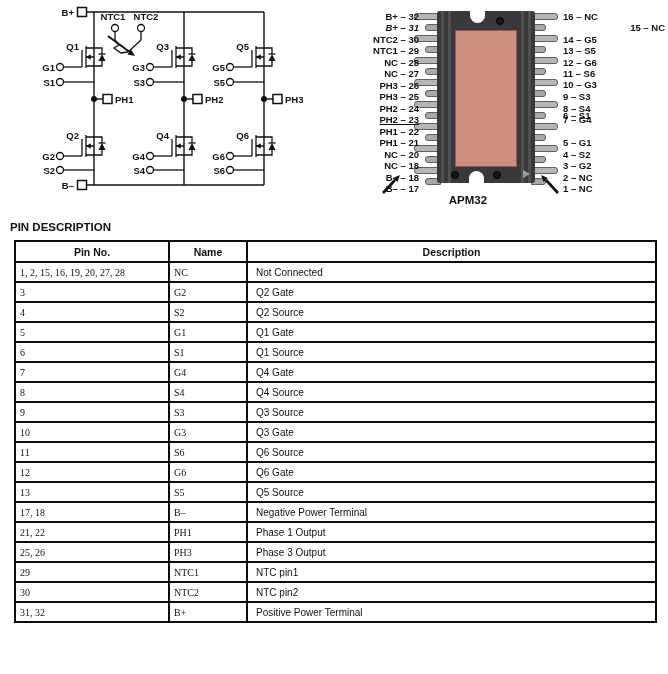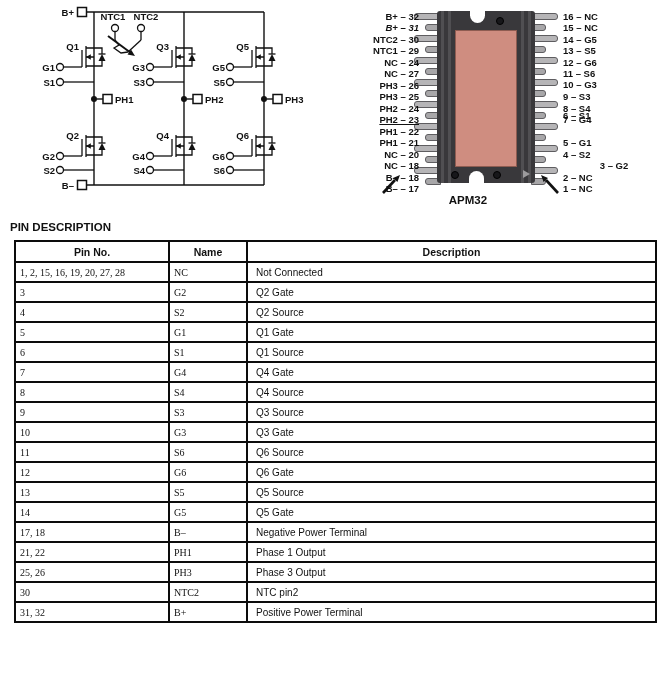--- a/index.html
+++ b/index.html
@@ -212,48 +212,48 @@
         <div class="pin left" style="top: 166.5px; left: 79px; width: 27px;"></div>
         <div class="pin right" style="top: 166.5px; left: 196px; width: 27px;"></div>
         <div class="pin left short" style="top: 177.5px; left: 90px; width: 16px;"></div>
         <div class="pin right short" style="top: 177.5px; left: 196px; width: 15px;"></div>
       </div>
     <div id="pkg-left-labels">
         <div class="pkg-lab left" style="top: 10.5px;">B+ – 32</div>
         <div class="pkg-lab left" style="top: 22px; font-style: italic;">B+ – 31</div>
         <div class="pkg-lab left" style="top: 33.5px;">NTC2 – 30</div>
         <div class="pkg-lab left" style="top: 45px;">NTC1 – 29</div>
-        <div class="pkg-lab left" style="top: 56.5px;">NC – 24</div>
+        <div class="pkg-lab left" style="top: 56.5px;">NC – 28</div>
         <div class="pkg-lab left" style="top: 68px;">NC – 27</div>
         <div class="pkg-lab left" style="top: 79.5px;">PH3 – 26</div>
         <div class="pkg-lab left" style="top: 91px;">PH3 – 25</div>
         <div class="pkg-lab left" style="top: 102.5px;">PH2 – 24</div>
         <div class="pkg-lab left" style="top: 114px; text-decoration: underline;">PH2 – 23</div>
         <div class="pkg-lab left" style="top: 125.5px;">PH1 – 22</div>
         <div class="pkg-lab left" style="top: 137px;">PH1 – 21</div>
         <div class="pkg-lab left" style="top: 148.5px;">NC – 20</div>
         <div class="pkg-lab left" style="top: 160px;">NC – 18</div>
         <div class="pkg-lab left" style="top: 171.5px;">B– – 18</div>
         <div class="pkg-lab left" style="top: 183px;">B– – 17</div>
       </div>
     <div id="pkg-right-labels">
         <div class="pkg-lab right" style="top: 10.5px;">16 – NC</div>
-        <div class="pkg-lab right" style="top: 22px;">15 – NC</div>
+        <div class="pkg-lab right" style="top: 22px; text-align: right;">15 – NC</div>
         <div class="pkg-lab right" style="top: 33.5px;">14 – G5</div>
         <div class="pkg-lab right" style="top: 45px;">13 – S5</div>
         <div class="pkg-lab right" style="top: 56.5px;">12 – G6</div>
         <div class="pkg-lab right" style="top: 68px;">11 – S6</div>
         <div class="pkg-lab right" style="top: 79px;">10 – G3</div>
         <div class="pkg-lab right" style="top: 91px;">9 – S3</div>
         <div class="pkg-lab right" style="top: 102.5px;">8 – S4</div>
         <div class="pkg-lab right" style="top: 114px;">7 – G4</div>
         <div class="pkg-lab right" style="top: 110px;">6 – S1</div>
         <div class="pkg-lab right" style="top: 137px;">5 – G1</div>
         <div class="pkg-lab right" style="top: 148.5px;">4 – S2</div>
-        <div class="pkg-lab right" style="top: 160px; text-align: center;">3 – G2</div>
+        <div class="pkg-lab right" style="top: 160px;">3 – G2</div>
         <div class="pkg-lab right" style="top: 171.5px;">2 – NC</div>
         <div class="pkg-lab right" style="top: 183px;">1 – NC</div>
       </div>
 
     <svg class="pkg-arrow" style="left:45px;top:170px;" width="26" height="26" viewBox="0 0 26 26">
       <path d="M3,23 L15,10" stroke="#111" stroke-width="2.6" fill="none"></path>
       <polygon points="20,5 17.4,12.1 13,8.1" fill="#111"></polygon>
     </svg>
     <svg class="pkg-arrow" style="left:200px;top:170px;" width="26" height="26" viewBox="0 0 26 26">
       <path d="M23,23 L11,10" stroke="#111" stroke-width="2.6" fill="none"></path>
@@ -332,40 +332,40 @@
           <td class="c0">12</td>
           <td class="c1">G6</td>
           <td class="c2">Q6 Gate</td>
         </tr>
         <tr>
           <td class="c0">13</td>
           <td class="c1">S5</td>
           <td class="c2">Q5 Source</td>
         </tr>
         <tr>
-          <td class="c0">14</td>
-          <td class="c1">G5</td>
-          <td class="c2">Q5 Gate</td>
-        </tr>
-        <tr>
           <td class="c0">17, 18</td>
           <td class="c1">B–</td>
           <td class="c2">Negative Power Terminal</td>
         </tr>
         <tr>
           <td class="c0">21, 22</td>
           <td class="c1">PH1</td>
           <td class="c2">Phase 1 Output</td>
         </tr>
         <tr>
           <td class="c0">25, 26</td>
           <td class="c1">PH3</td>
           <td class="c2">Phase 3 Output</td>
         </tr>
         <tr>
+          <td class="c0">29</td>
+          <td class="c1">NTC1</td>
+          <td class="c2">NTC pin1</td>
+        </tr>
+        <tr>
           <td class="c0">30</td>
           <td class="c1">NTC2</td>
           <td class="c2">NTC pin2</td>
         </tr>
         <tr>
           <td class="c0">31, 32</td>
           <td class="c1">B+</td>
           <td class="c2">Positive Power Terminal</td>
         </tr>
       </tbody>

